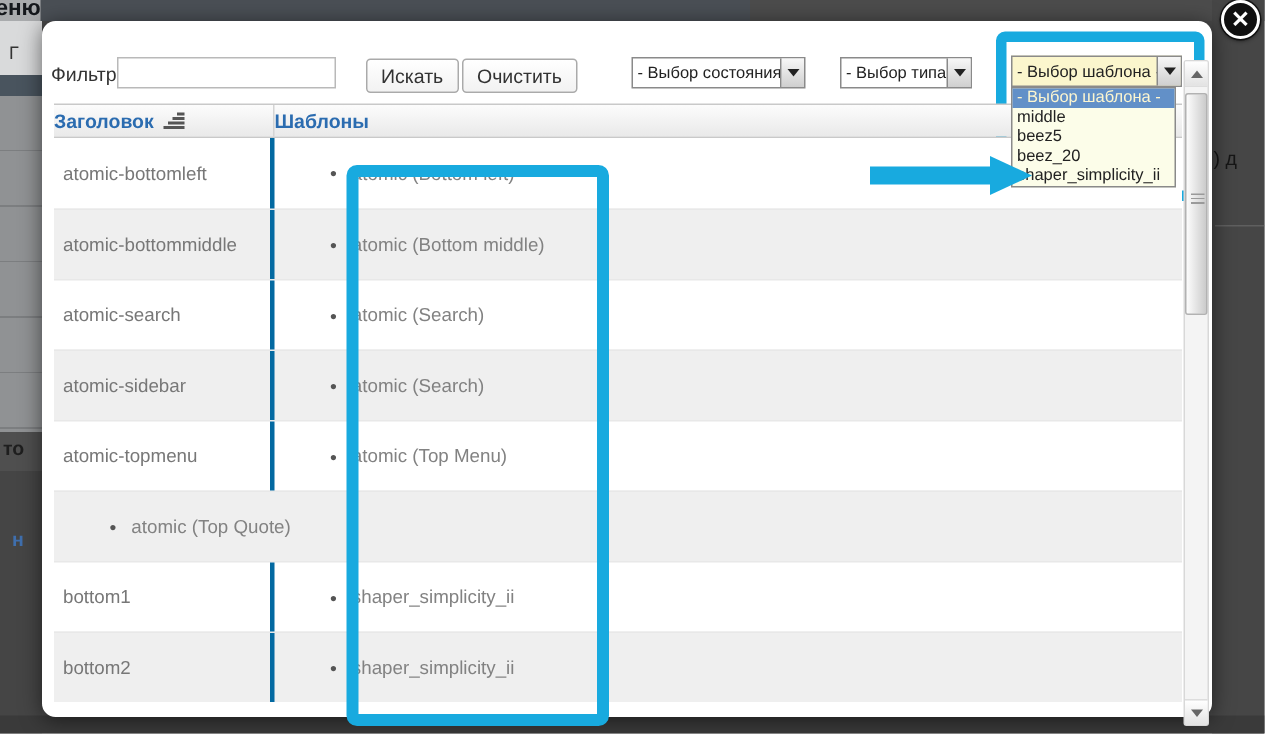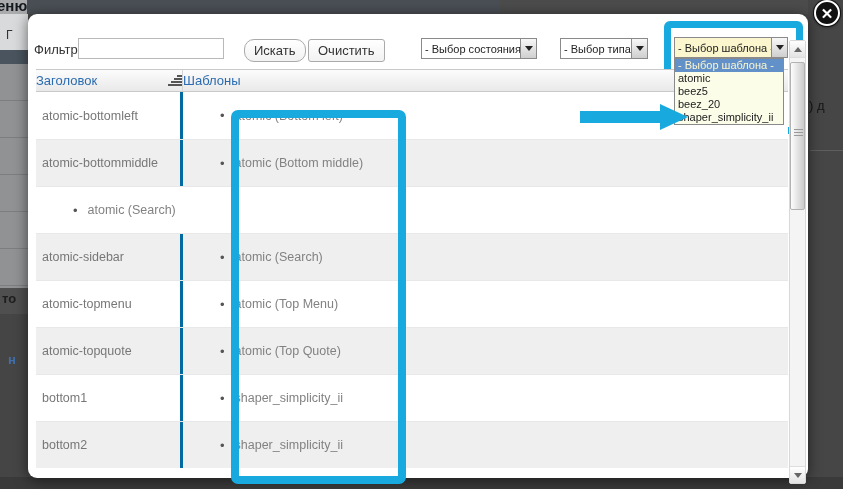--- a/index.html
+++ b/index.html
@@ -26,42 +26,42 @@
   .bg-right .hline { position:absolute; left:2px; top:150px; width:33px; height:1px; background:#5f5f5f; }
   .bg-bottom-bar { position:absolute; left:0; top:477px; width:843px; height:12px; background:#3a3a3a; }
 
   
   .modal { position:absolute; left:28px; top:14px; width:780px; height:464px; background:#ffffff;
            border-radius:9px; box-shadow:0 2px 14px rgba(0,0,0,.55); }
 
   .filter-label { position:absolute; left:6px; top:28px; font-size:13px; color:#333; }
   .filter-input { position:absolute; left:50px; top:24px; width:146px; height:21px; border:1px solid #b9b9b9; background:#fff; font-size:12px; padding:0 4px; }
   .btn { position:absolute; top:25px; height:23px; background:linear-gradient(#ffffff,#f2f2f2); border:1px solid #aaa; border-radius:3px; font-size:13px; color:#333; padding:0 9px; cursor:pointer; font-family:"Liberation Sans",sans-serif; }
-  .btn-search { left:216px;border-radius:10px; }
+  .btn-search { left:216px; }
   .btn-clear  { left:280px; }
 
   
   .winselect { position:absolute; height:21px; border:1px solid #8a8a8a; background:#fff; display:flex; align-items:center; font-size:11px; color:#222; cursor:pointer; }
   .winselect .txt { flex:1; padding:0 3px; white-space:nowrap; overflow:hidden; }
   .winselect .arrowbox { width:16px; height:100%; border-left:1px solid #8a8a8a; background:linear-gradient(#f7f7f7,#cfcfcf); display:flex; align-items:center; justify-content:center; }
   .tri-down { width:0; height:0; border-left:4px solid transparent; border-right:4px solid transparent; border-top:5px solid #222; }
   .sel-state { left:393px; top:24px; width:116px; }
   .sel-type  { left:532px; top:24px; width:88px; }
 
   
   .tpl-frame { position:absolute; left:636px; top:7px; width:139px; height:113px; border:7px solid var(--hl); border-radius:6px; background:transparent; pointer-events:none; }
   .sel-template { left:646px; top:23px; width:114px; background:#fbf6cd; }
   .tpl-list { position:absolute; left:646px; top:44px; width:110px; border:1px solid #8a8a8a; background:#fcfde9; z-index:5; }
   .tpl-list .opt { font-size:11px; color:#222; padding:0 3px; height:13px; line-height:13px; white-space:nowrap; cursor:pointer; }
   .tpl-list .opt.sel { background:#6290c8; color:#fdf6d0; }
 
   
   .table { position:absolute; left:8px; top:55px; width:752px; }
   .thead { display:flex; height:23px; background:linear-gradient(#fcfcfc,#e9e9e9); border:1px solid #c9c9c9; border-left:none; border-right:none; }
-  .th { display:flex; align-items:center; justify-content:space-between; font-size:13px; font-weight:normal; color:#2b6cb0; }
+  .th { display:flex; align-items:center; justify-content:flex-start; font-size:13px; font-weight:bold; color:#2b6cb0; }
   .th-title { width:147px; border-right:1px solid #d4d4d4; }
   .th-tpl { flex:1; padding-right:85px; }
   .sort-icon { display:inline-flex; flex-direction:column; gap:1px; margin-left:6px; align-items:flex-end; }
   .sort-icon i { display:block; height:2px; background:#555; }
   .sort-icon i:nth-child(1){width:5px;} .sort-icon i:nth-child(2){width:8px;}
   .sort-icon i:nth-child(3){width:11px;} .sort-icon i:nth-child(4){width:14px;}
 
   .row { display:flex; height:47px; border-top:1px solid #e8e8e8; background:#fff; }
   .row:first-child { border-top:none; }
   .row.alt { background:#efefef; }
@@ -143,21 +143,21 @@
     </div>
 
     <div class="winselect sel-template">
       <span class="txt">- Выбор шаблона -</span>
       <span class="arrowbox">
           <span class="tri-down"></span>
         </span>
     </div>
     <div class="tpl-list">
         <div class="opt sel">- Выбор шаблона -</div>
-        <div class="opt">atomic</div>
+        <div class="opt">middle</div>
         <div class="opt">beez5</div>
         <div class="opt">beez_20</div>
         <div class="opt">shaper_simplicity_ii</div>
       </div>
     <div class="tpl-frame"></div>
 
     <div class="table">
       <div class="thead">
         <div class="th th-title">
           <span>Заголовок</span>
@@ -181,41 +181,41 @@
             </div>
           </div>
           <div class="row alt">
             <div class="cell cell-title">atomic-bottommiddle</div>
             <div class="cell cell-tpl">
               <span class="bullet">•</span>
               <span>atomic (Bottom middle)</span>
             </div>
           </div>
           <div class="row">
+            <div class="cell cell-title">atomic-search</div>
             <div class="cell cell-tpl">
               <span class="bullet">•</span>
               <span>atomic (Search)</span>
             </div>
           </div>
           <div class="row alt">
             <div class="cell cell-title">atomic-sidebar</div>
             <div class="cell cell-tpl">
               <span class="bullet">•</span>
               <span>atomic (Search)</span>
             </div>
           </div>
           <div class="row">
             <div class="cell cell-title">atomic-topmenu</div>
             <div class="cell cell-tpl">
               <span class="bullet">•</span>
               <span>atomic (Top Menu)</span>
             </div>
           </div>
           <div class="row alt">
-            <div class="cell cell-title">atomic-topquote</div>
             <div class="cell cell-tpl">
               <span class="bullet">•</span>
               <span>atomic (Top Quote)</span>
             </div>
           </div>
           <div class="row">
             <div class="cell cell-title">bottom1</div>
             <div class="cell cell-tpl">
               <span class="bullet">•</span>
               <span>shaper_simplicity_ii</span>

